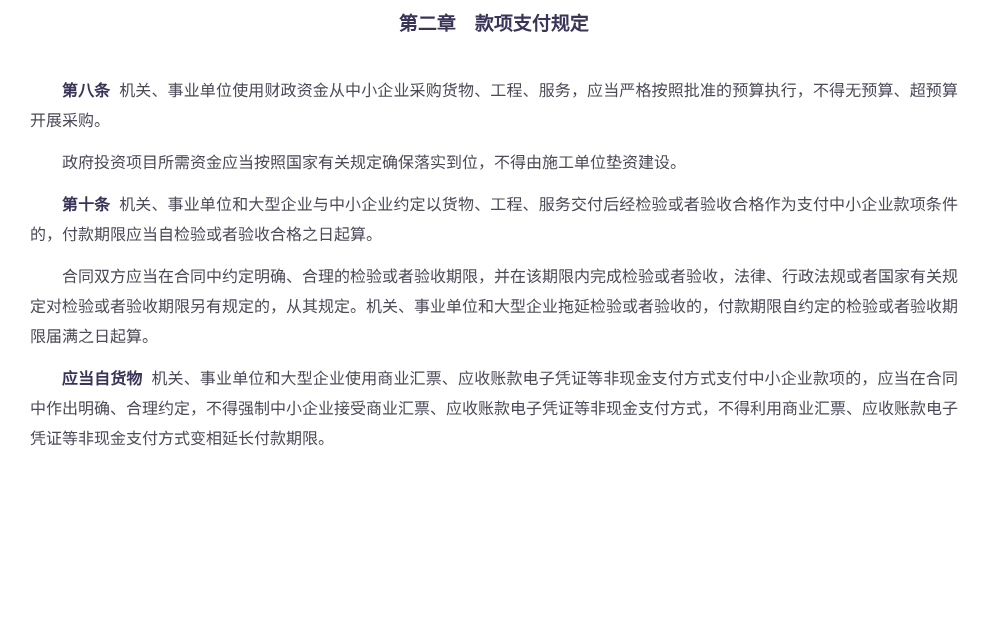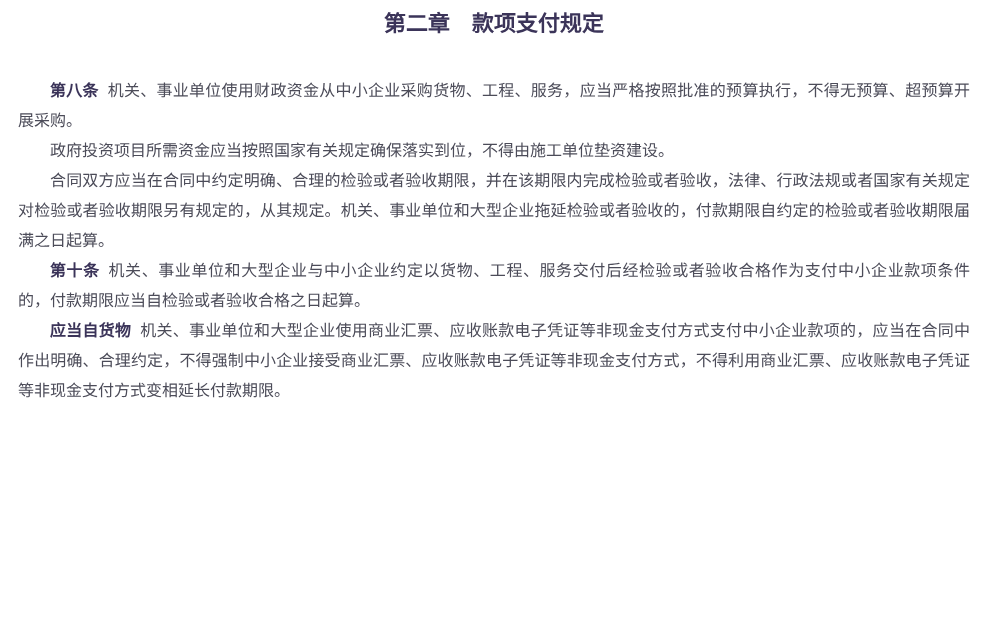--- a/index.html
+++ b/index.html
@@ -13,28 +13,28 @@
     overflow: hidden;
     font-family: "Liberation Serif", "DejaVu Serif", serif;
   }
   .doc {
     box-sizing: border-box;
     width: 984px;
     padding: 12px 14px 0 18px;
   }
   .chapter-title {
     margin: 0 0 40px 0;
-    font-size: 22px;
+    font-size: 19px;
     line-height: 24px;
     font-weight: bold;
     text-align: center;
     color: #3b3459;
   }
   .article-paragraph {
-    margin: 0;
+    margin: 12px;
     font-size: 16px;
     line-height: 30px;
     color: #4c4c59;
     text-align: justify;
     text-justify: inter-ideograph;
     text-indent: 2em;
   }
   .article-label {
     font-weight: bold;
     color: #3b3459;
@@ -53,19 +53,19 @@
   <h1 class="chapter-title">第二章　款项支付规定</h1>
 
   <p class="article-paragraph"><span class="article-label">第八条</span><span>机关、事业单位使用财政资金从中小企业采购货物、工程、服务，应当严格按照批准的预算执行，不得无预算、超预算开展采购。</span></p>
 
   <p class="article-paragraph"><span>政府投资项目所需资金应当按照国家有关规定确保落实到位，不得由施工单位垫资建设。</span></p>
 
 
 
 
 
+  <p class="article-paragraph"><span class="article-label">第十条</span><span>机关、事业单位和大型企业与中小企业约定以货物、工程、服务交付后经检验或者验收合格作为支付中小企业款项条件的，付款期限应当自检验或者验收合格之日起算。</span></p>
+
   <p class="article-paragraph"><span>合同双方应当在合同中约定明确、合理的检验或者验收期限，并在该期限内完成检验或者验收，法律、行政法规或者国家有关规定对检验或者验收期限另有规定的，从其规定。机关、事业单位和大型企业拖延检验或者验收的，付款期限自约定的检验或者验收期限届满之日起算。</span></p>
-
-  <p class="article-paragraph"><span class="article-label">第十条</span><span>机关、事业单位和大型企业与中小企业约定以货物、工程、服务交付后经检验或者验收合格作为支付中小企业款项条件的，付款期限应当自检验或者验收合格之日起算。</span></p>
 
   <p class="article-paragraph"><span class="article-label">应当自货物</span><span>机关、事业单位和大型企业使用商业汇票、应收账款电子凭证等非现金支付方式支付中小企业款项的，应当在合同中作出明确、合理约定，不得强制中小企业接受商业汇票、应收账款电子凭证等非现金支付方式，不得利用商业汇票、应收账款电子凭证等非现金支付方式变相延长付款期限。</span></p>
 
 </main>
 
 </body></html>

